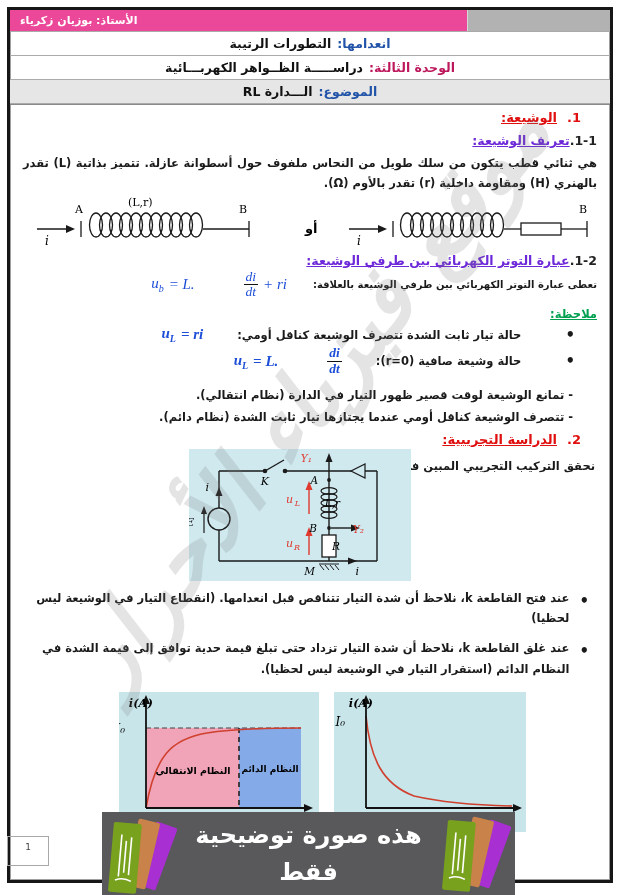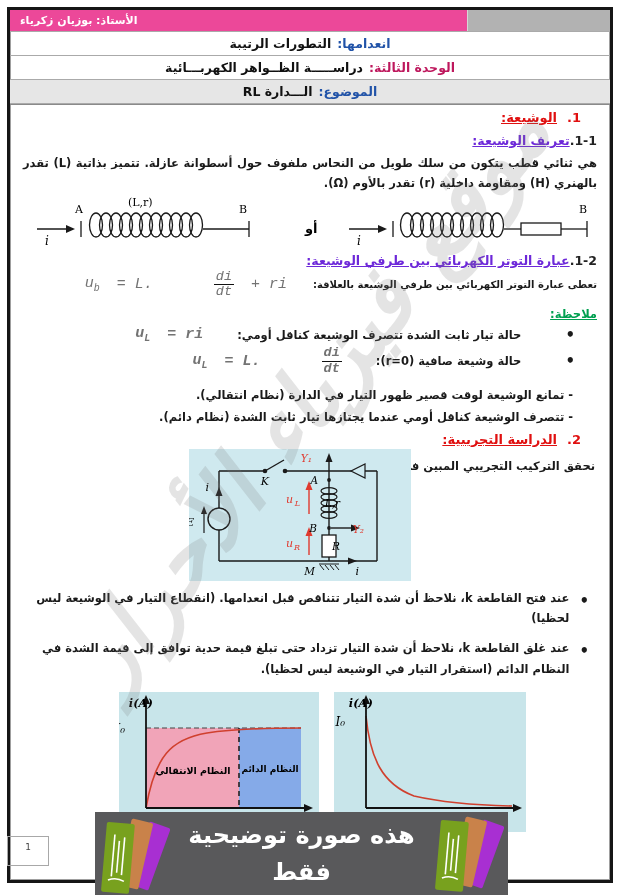--- a/index.html
+++ b/index.html
@@ -36,22 +36,22 @@
   
   .fig-coils{direction:ltr;margin:2px 0 0;height:54px;position:relative;}
   .relation-row{margin:2px 0 0;display:flex;align-items:center;gap:26px;}
   .relation-row .txt{font-size:10px;font-weight:bold;}
   .note-h{margin:8px 0 0;font-size:11.5px;font-weight:bold;color:#00a050;text-decoration:underline;}
   .brow{display:flex;align-items:center;gap:34px;margin:4px 22px 0 0;font-size:11.5px;font-weight:bold;}
   .brow .dot::before{content:"•";font-size:15px;margin-left:10px;}
   .dash-line{margin:12px 24px 0 0;font-size:11.5px;font-weight:bold;}
   .dash-line.second{margin-top:8px;}
   
-  .fx{direction:ltr;unicode-bidi:isolate;font-family:Liberation Mono, monospace;font-style:italic;
-      font-size:15px;display:inline-flex;align-items:center;gap:17px;color:#737373;}
+  .fx{direction:ltr;unicode-bidi:isolate;font-family:Liberation Serif, serif;font-style:italic;
+      font-size:15px;display:inline-flex;align-items:center;gap:5px;color:#1d4ed8;}
   .fx sub{font-size:10px;font-style:italic;}
   .frac{display:inline-flex;flex-direction:column;align-items:center;line-height:1.05;font-size:13.5px;margin-left:44px;}
   .frac .num{border-bottom:1.3px solid #111;padding:0 2px;}
   
   .circuit-row{position:relative;height:134px;margin-top:2px;}
   .circuit-intro{position:absolute;right:2px;top:10px;font-size:11.5px;font-weight:bold;white-space:nowrap;}
   .circuit-svg{position:absolute;left:166px;top:0;}
   .xb{display:flex;margin:9px 8px 0 0;font-size:11.5px;font-weight:bold;line-height:1.8;}
   .xb .dot::before{content:"•";font-size:15px;margin-left:10px;}
   .graphs-row{position:relative;height:142px;margin-top:12px;}
@@ -60,21 +60,21 @@
   svg text{font-family:"DejaVu Serif",serif;}
   svg text.ar{font-family:"DejaVu Sans",sans-serif;}
   
   .pageno{position:absolute;left:7px;top:836px;width:42px;height:30px;border:1px solid #a8a8a8;
           font-size:9px;color:#444;text-align:center;padding-top:5px;box-sizing:border-box;z-index:2;}
   
   .watermark{position:absolute;left:-60px;top:340px;width:740px;text-align:center;z-index:3;
              transform:rotate(-52deg);font-family:"DejaVu Serif",serif;font-style:italic;font-weight:bold;
              font-size:90px;color:#7e7e7e;opacity:.20;white-space:nowrap;pointer-events:none;}
   
-  .banner{position:absolute;left:95px;top:812px;width:413px;height:83px;background:#59595b;z-index:5;}
+  .banner{position:absolute;left:102px;top:812px;width:413px;height:83px;background:#59595b;z-index:5;}
   .banner-text{direction:rtl;color:#fff;text-align:center;margin:0 78px;padding-top:5px;
                font-weight:bold;font-size:24px;line-height:37px;font-family:"DejaVu Sans",sans-serif;}
   .book-left{position:absolute;left:3px;top:3px;}
   .book-right{position:absolute;right:4px;top:1px;}
 </style>
 </head>
 <body>
 
 <div class="page">
   <div class="page-inner-line"></div>

